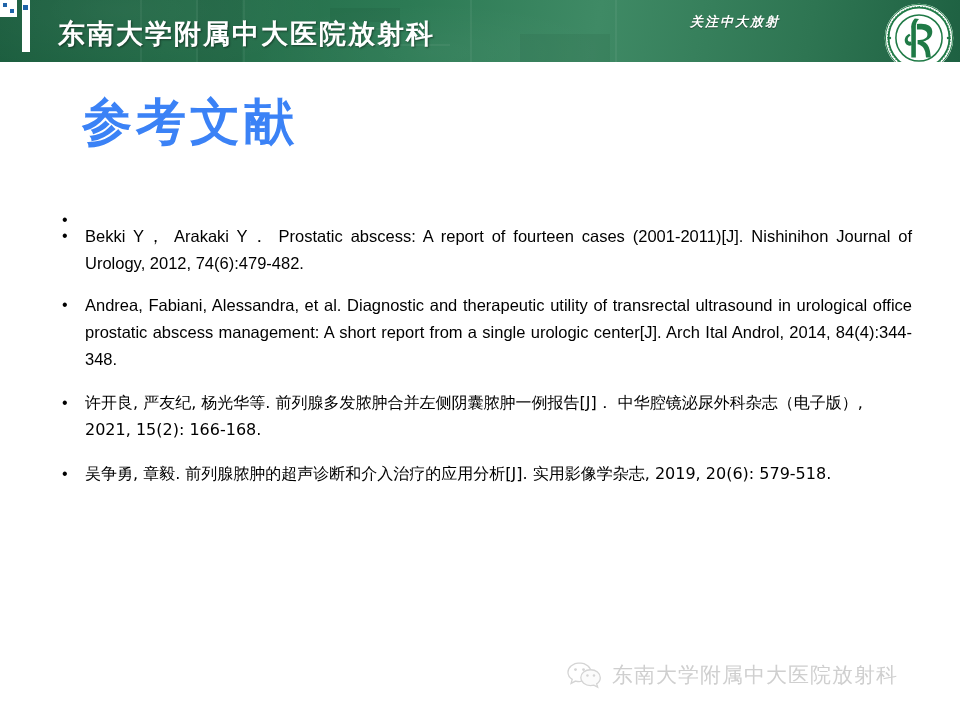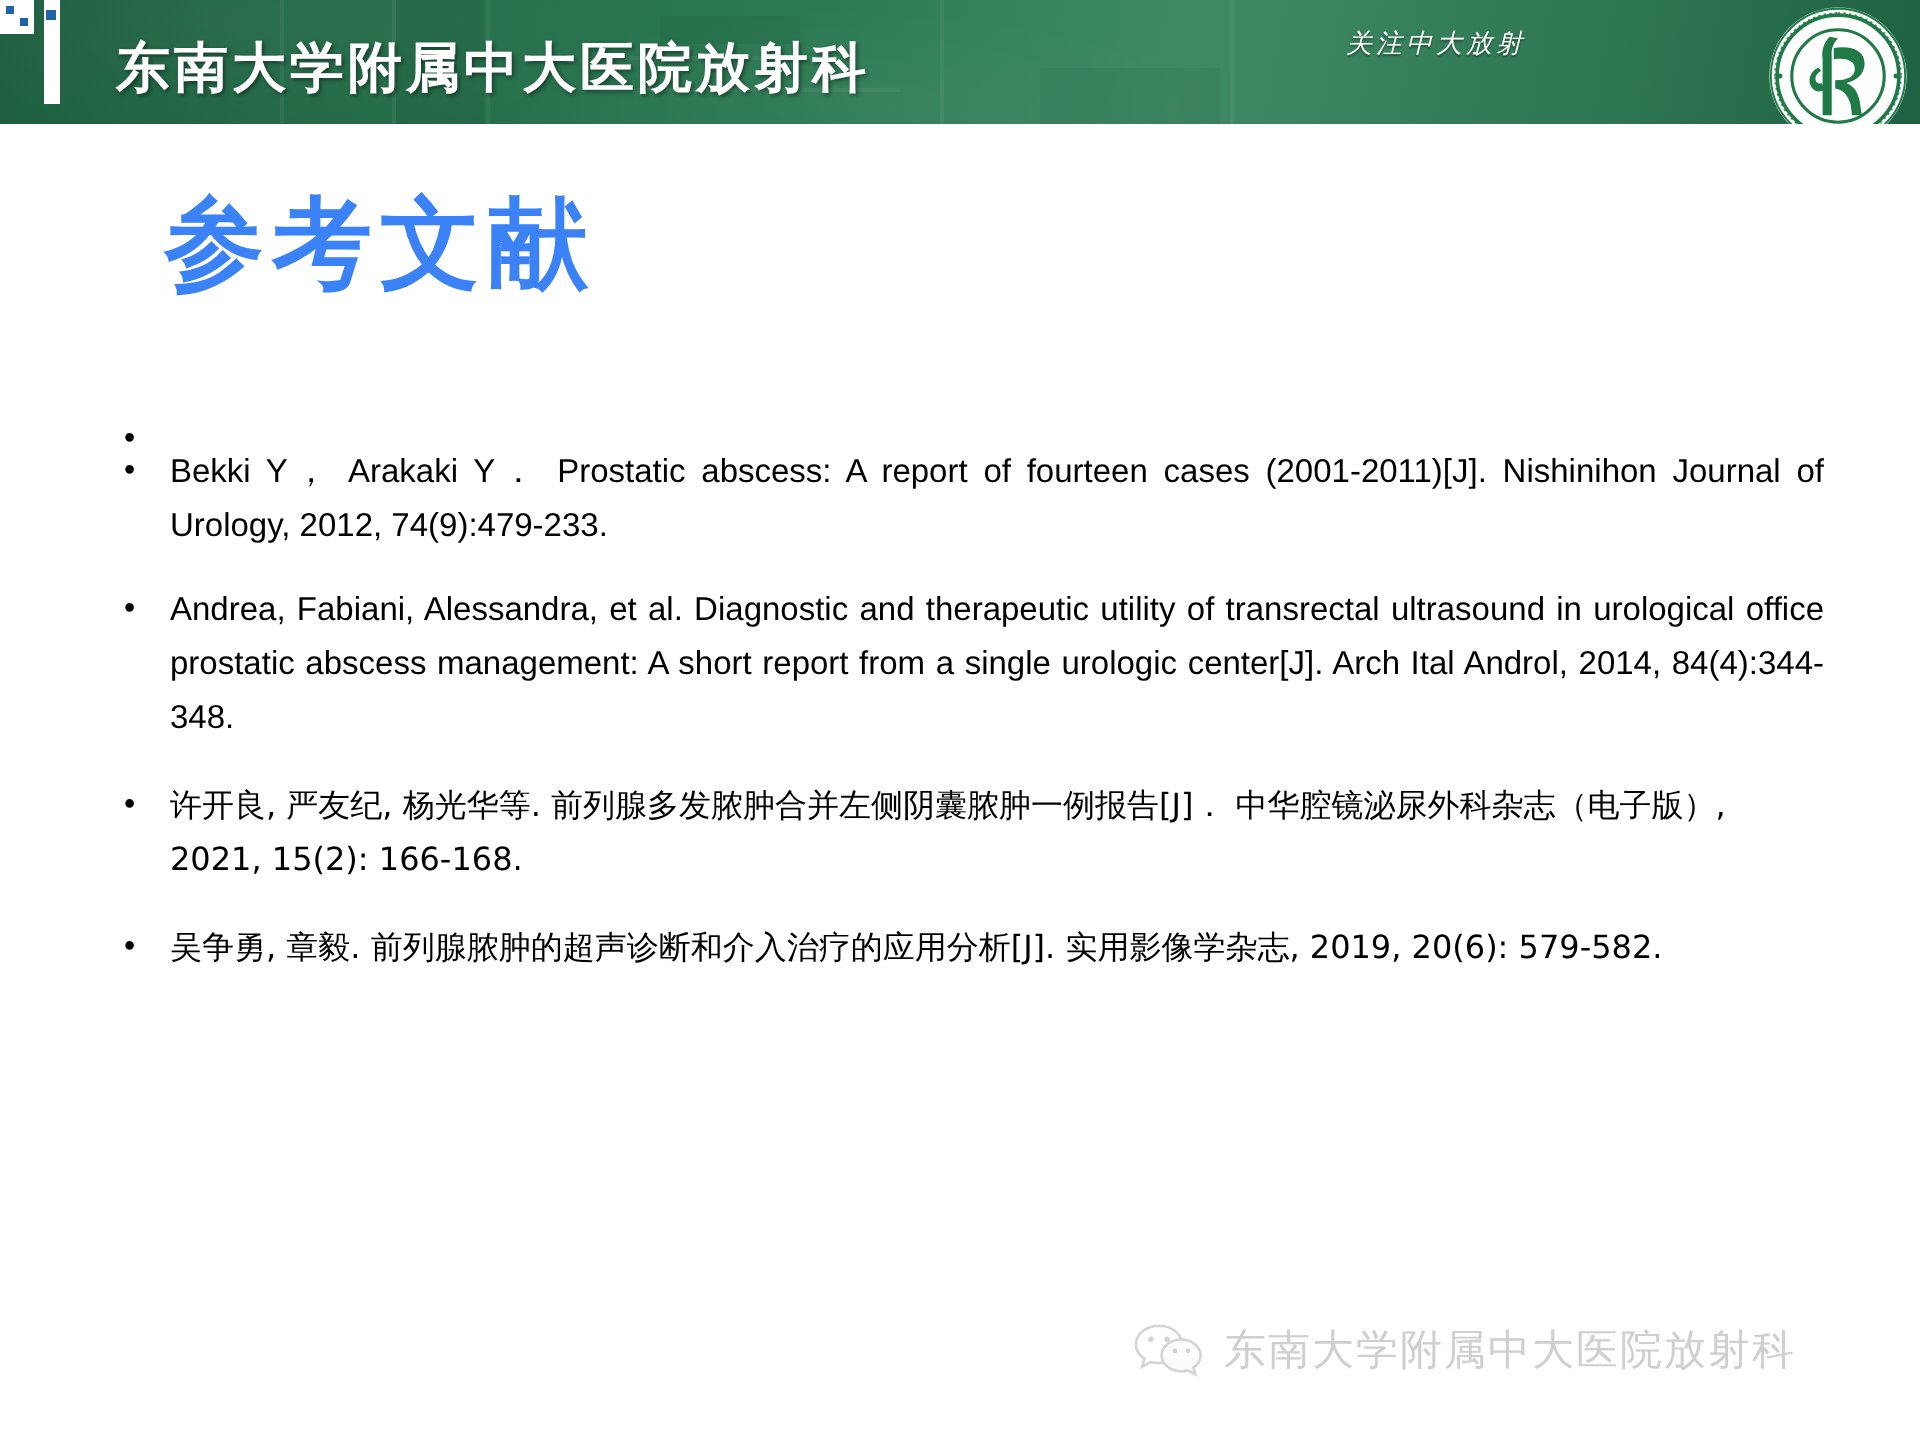--- a/index.html
+++ b/index.html
@@ -79,28 +79,28 @@
     left: 23px;
     top: 5px;
     width: 5px;
     height: 5px;
     background: #1f63a8;
   }
 
   
   #slogan {
     position: absolute;
-    right: 127px;
+    right: 110px;
     top: 12px;
     width: 160px;
     color: #ffffff;
     font-family: "Liberation Serif", serif;
     font-style: italic;
     font-size: 13px;
-    font-weight: normal;
+    font-weight: bold;
     letter-spacing: 2px;
     text-shadow: 0 1px 1px rgba(0,0,0,0.4);
     line-height: 1.55;
     margin-left: 44px;
   }
   #slogan .l2 { padding-left: 24px; }
 
   
   #seal-logo {
     position: absolute;
@@ -230,33 +230,33 @@
 </div>
 
 <div id="slide-title">参考文献</div>
 
 <div id="ref-list">
   <div class="ref-item">
     <span class="bullet">•</span>
   </div>
   <div class="ref-item">
     <span class="bullet">•</span>
-    <span>Bekki Y， Arakaki Y． Prostatic abscess: A report of fourteen cases (2001-2011)[J]. Nishinihon Journal of Urology, 2012, 74(9):479-233.</span>
+    <span>Bekki Y， Arakaki Y． Prostatic abscess: A report of fourteen cases (2001-2011)[J]. Nishinihon Journal of Urology, 2012, 74(6):479-482.</span>
   </div>
   <div class="ref-item">
     <span class="bullet">•</span>
     <span>Andrea, Fabiani, Alessandra, et al. Diagnostic and therapeutic utility of transrectal ultrasound in urological office prostatic abscess management: A short report from a single urologic center[J]. Arch Ital Androl, 2014, 84(4):344-348.</span>
   </div>
   <div class="ref-item cn">
     <span class="bullet">•</span>
     <span>许开良, 严友纪, 杨光华等. 前列腺多发脓肿合并左侧阴囊脓肿一例报告[J]． 中华腔镜泌尿外科杂志（电子版）, 2021, 15(2): 166-168.</span>
   </div>
   <div class="ref-item cn">
     <span class="bullet">•</span>
-    <span>吴争勇, 章毅. 前列腺脓肿的超声诊断和介入治疗的应用分析[J]. 实用影像学杂志, 2019, 20(6): 579-582.</span>
+    <span>吴争勇, 章毅. 前列腺脓肿的超声诊断和介入治疗的应用分析[J]. 实用影像学杂志, 2019, 20(6): 579-518.</span>
   </div>
 </div>
 
 <div id="footer">
   <svg id="wechat-icon" viewBox="0 0 44 36">
     <g fill="none" stroke="#d4d4d4" stroke-width="1.6">
       <path d="M16.5 3.2 C8.6 3.2 2.4 8.4 2.4 14.6 C2.4 18.1 4.4 21.2 7.6 23.3 L6.2 28.2 L11.6 25.4 C13.1 25.8 14.8 26.0 16.5 26.0 C24.4 26.0 30.6 20.8 30.6 14.6 C30.6 8.4 24.4 3.2 16.5 3.2 Z"></path>
       <path d="M30.0 11.6 C36.6 11.6 41.9 16.0 41.9 21.3 C41.9 24.3 40.2 27.0 37.5 28.8 L38.7 32.9 L34.1 30.5 C32.8 30.8 31.4 31.0 30.0 31.0 C23.4 31.0 18.1 26.6 18.1 21.3 C18.1 16.0 23.4 11.6 30.0 11.6 Z" fill="#fbfbfb"></path>
     </g>
     <g fill="#d4d4d4">

